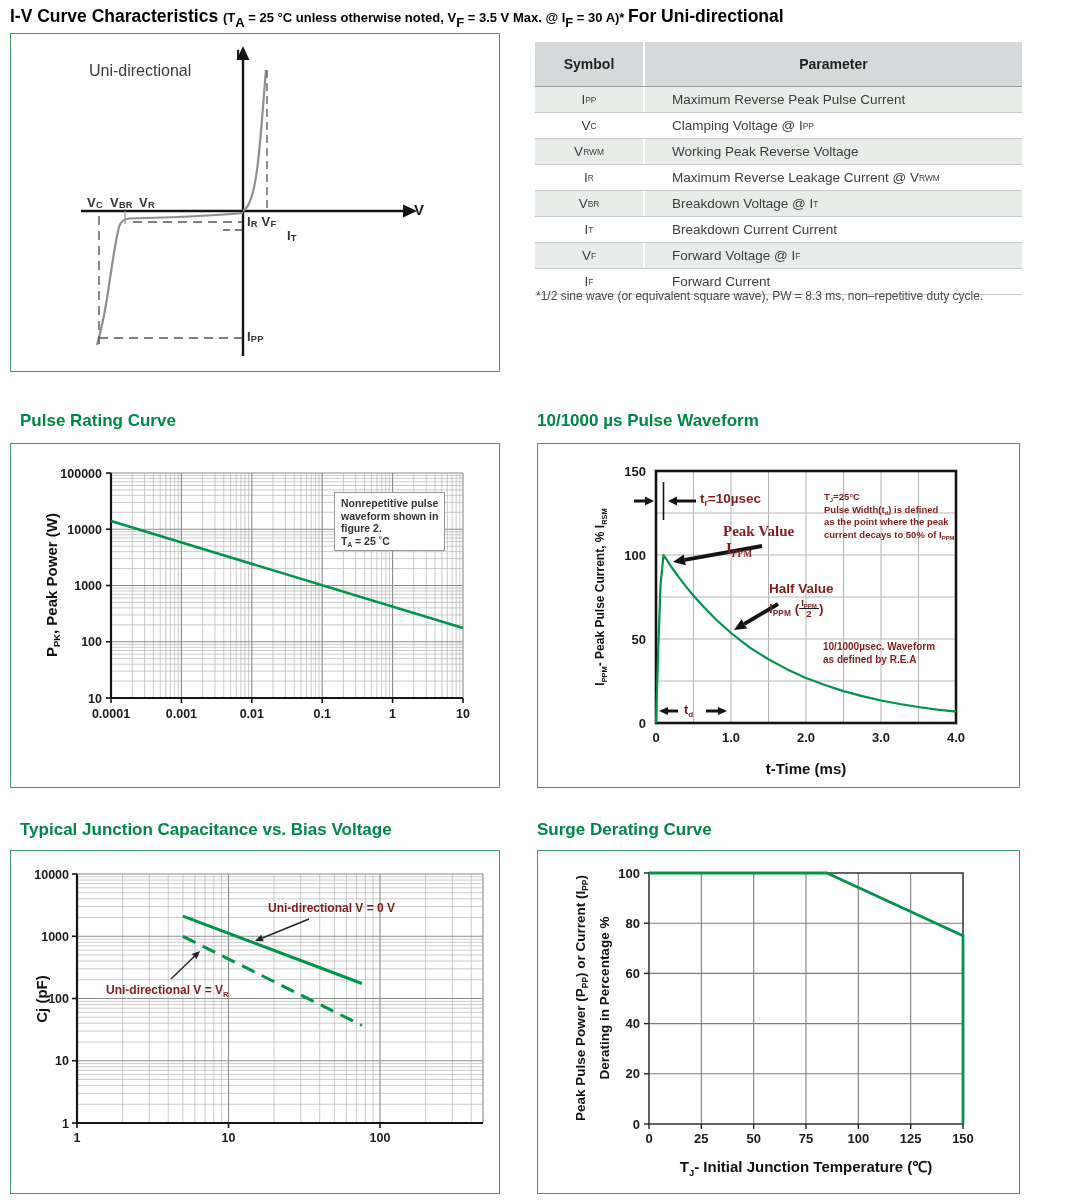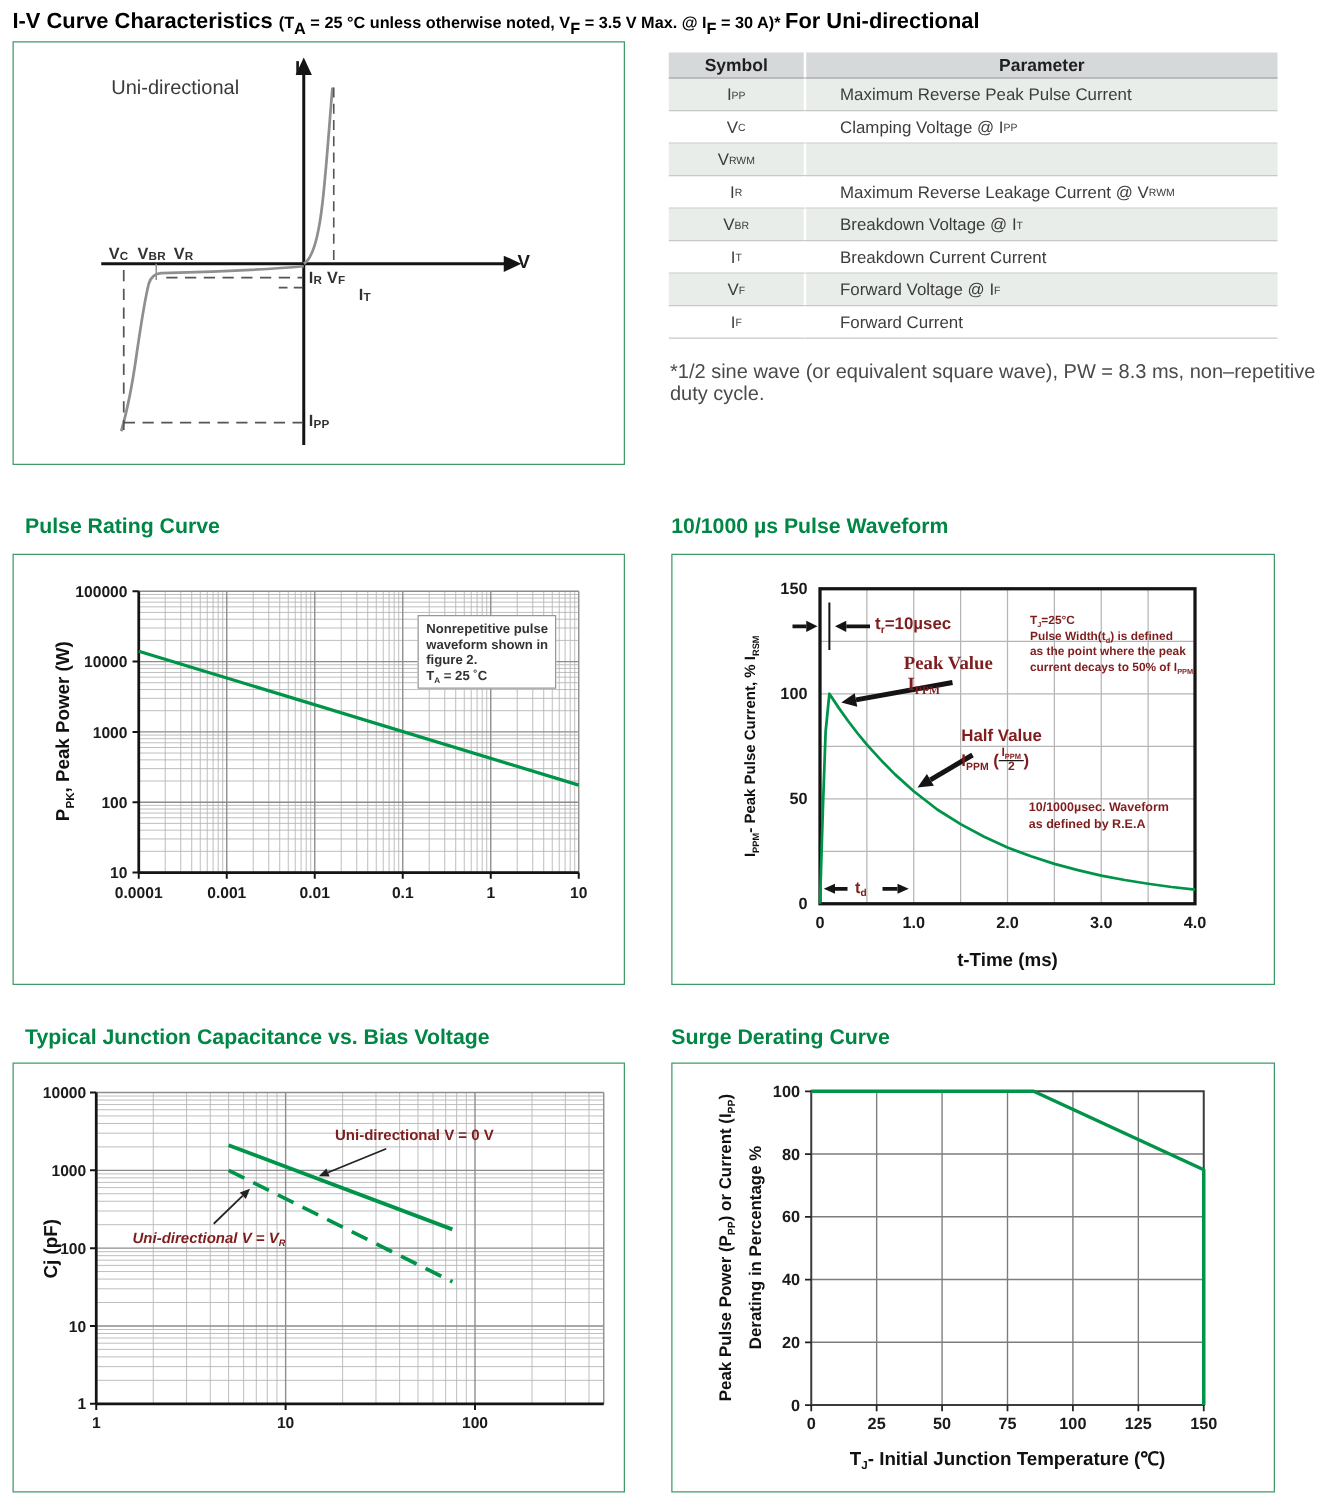--- a/index.html
+++ b/index.html
@@ -17,21 +17,21 @@
   .chart-head { position:absolute; font-size:17px; font-weight:bold; }
   .panel { position:absolute; background:#fff; }
   .panel svg { position:absolute; left:0; top:0; }
   
   .ptable { position:absolute; font-size:13.5px; color:#3c3c3c; }
   .trow { display:flex; align-items:center; border-bottom:1px solid #c9c9c9; }
   .trow.head { font-weight:bold; color:#1f1f1f; font-size:14px; border-bottom:1px solid #9a9a9a; }
   .tsym { width:110px; text-align:center; padding:5px 0; border-right:2px solid #fff; align-self:stretch;
           display:flex; align-items:center; justify-content:center; }
   .tpar { flex:1; padding:5px 0 5px 27px; align-self:stretch; display:flex; align-items:center; }
-  .footnote { position:absolute; font-size:16px; color:#4a4a4a; }
+  .footnote { position:absolute; font-size:12px; color:#4a4a4a; }
   
   .ivlab { font-size:13px; font-weight:bold; color:#333; letter-spacing:0.2px; }
   .ivlab sub { font-size:72%; vertical-align:-0.12em; }
   .iv-axis { font-size:15px; font-weight:bold; color:#1a1a1a; }
   .iv-uni { font-size:16px; color:#3a3a3a; }
   
   .annbox { position:absolute; border:1px solid #979797; background:#fff; padding:4px 6px 3px 6px;
             font-size:10.5px; font-weight:bold; color:#333; line-height:12.5px; white-space:nowrap; }
   .blk { position:absolute; font-weight:bold; color:#7f1d1d; white-space:nowrap; }
   .axlab { font-weight:bold; color:#111; text-align:center; }
@@ -66,21 +66,21 @@
     <div class="ov iv-axis" style="left:403px;top:167px;">V</div>
     <div class="ov ivlab" style="left:76px;top:161px;"><span>V</span><sub>C</sub></div>
     <div class="ov ivlab" style="left:99px;top:161px;"><span>V</span><sub>BR</sub></div>
     <div class="ov ivlab" style="left:128px;top:161px;"><span>V</span><sub>R</sub></div>
     <div class="ov ivlab" style="left:236px;top:180px;"><span>I</span><sub>R</sub><span> V</span><sub>F</sub></div>
     <div class="ov ivlab" style="left:236px;top:194px;margin-left:40px;"><span>I</span><sub>T</sub></div>
     <div class="ov ivlab" style="left:236px;top:295px;"><span>I</span><sub>PP</sub></div>
   </div>
 
   <div class="ptable" style="left:535px;top:42px;width:487px;">
-    <div class="trow head" style="background:#d6d9da;height:21px;">
+    <div class="trow head" style="background:#d6d9da;height:45px;">
       <div class="tsym">Symbol</div>
       <div class="tpar" style="justify-content:center;padding-left:0;">Parameter</div>
     </div>
     <div id="table-rows">
         <div class="trow" style="height: 26px; background: rgb(233, 237, 233);">
           <div class="tsym">
             <span>I</span>
             <sub>PP</sub>
           </div>
           <div class="tpar">
@@ -94,20 +94,23 @@
           </div>
           <div class="tpar">
             <span>Clamping Voltage @ I</span>
             <sub>PP</sub>
           </div>
         </div>
         <div class="trow" style="height: 26px; background: rgb(233, 237, 233);">
           <div class="tsym">
             <span>V</span>
             <sub>RWM</sub>
+          </div>
+          <div class="tpar">
+            <span>Working Peak Reverse Voltage</span>
           </div>
         </div>
         <div class="trow" style="height: 26px;">
           <div class="tsym">
             <span>I</span>
             <sub>R</sub>
           </div>
           <div class="tpar">
             <span>Maximum Reverse Leakage Current @ V</span>
             <sub>RWM</sub>
@@ -428,21 +431,21 @@
         <line x1="61" y1="272" x2="66" y2="272" stroke="#141414" stroke-width="1.6"></line>
         <text x="58" y="276.5" font-size="12.5" text-anchor="end" font-family="Liberation Sans, sans-serif" font-weight="bold" fill="#1a1a1a">1</text>
         <polyline points="171.9,65.2 350.9,132.5" fill="none" stroke="#009449" stroke-width="3" stroke-linejoin="round" stroke-linecap="butt"></polyline>
         <polyline points="171.9,85.3 350.9,174.4" fill="none" stroke="#009449" stroke-width="3" stroke-linejoin="round" stroke-linecap="butt" stroke-dasharray="14,8"></polyline>
         <line x1="298" y1="68" x2="251.40873887815638" y2="86.98162490149184" stroke="#222" stroke-width="1.4"></line>
         <polygon points="244,90 250.1,83.7 252.7,90.2" fill="#222"></polygon>
         <line x1="160" y1="128" x2="183.24478831506073" y2="105.55675610959653" stroke="#222" stroke-width="1.4"></line>
         <polygon points="189,100 185.7,108.1 180.8,103.0" fill="#222"></polygon>
       </svg>
     <div class="blk" style="left:257px;top:50px;font-size:12px;"><span>Uni-directional V = 0 V</span></div>
-    <div class="blk" style="left:95px;top:132px;font-size:12px;font-style:italic;"><span>Uni-directional V = V</span><sub>R</sub></div>
+    <div class="blk" style="left:95px;top:132px;font-size:12px;"><span>Uni-directional V = V</span><sub>R</sub></div>
     <div class="rot axlab" style="left:30px;top:148px;font-size:15px;">Cj (pF)</div>
   </div>
 
   <div class="panel" style="left:537px;top:850px;width:483px;height:344px;border:1px solid #3f9b68;">
     <svg id="svg-sg" width="481" height="342" viewBox="0 0 481 342">
         <line x1="163.33333333333331" y1="22" x2="163.33333333333331" y2="273" stroke="#7d7d7d" stroke-width="1.1"></line>
         <line x1="215.66666666666666" y1="22" x2="215.66666666666666" y2="273" stroke="#7d7d7d" stroke-width="1.1"></line>
         <line x1="268" y1="22" x2="268" y2="273" stroke="#7d7d7d" stroke-width="1.1"></line>
         <line x1="320.3333333333333" y1="22" x2="320.3333333333333" y2="273" stroke="#7d7d7d" stroke-width="1.1"></line>
         <line x1="372.6666666666667" y1="22" x2="372.6666666666667" y2="273" stroke="#7d7d7d" stroke-width="1.1"></line>

